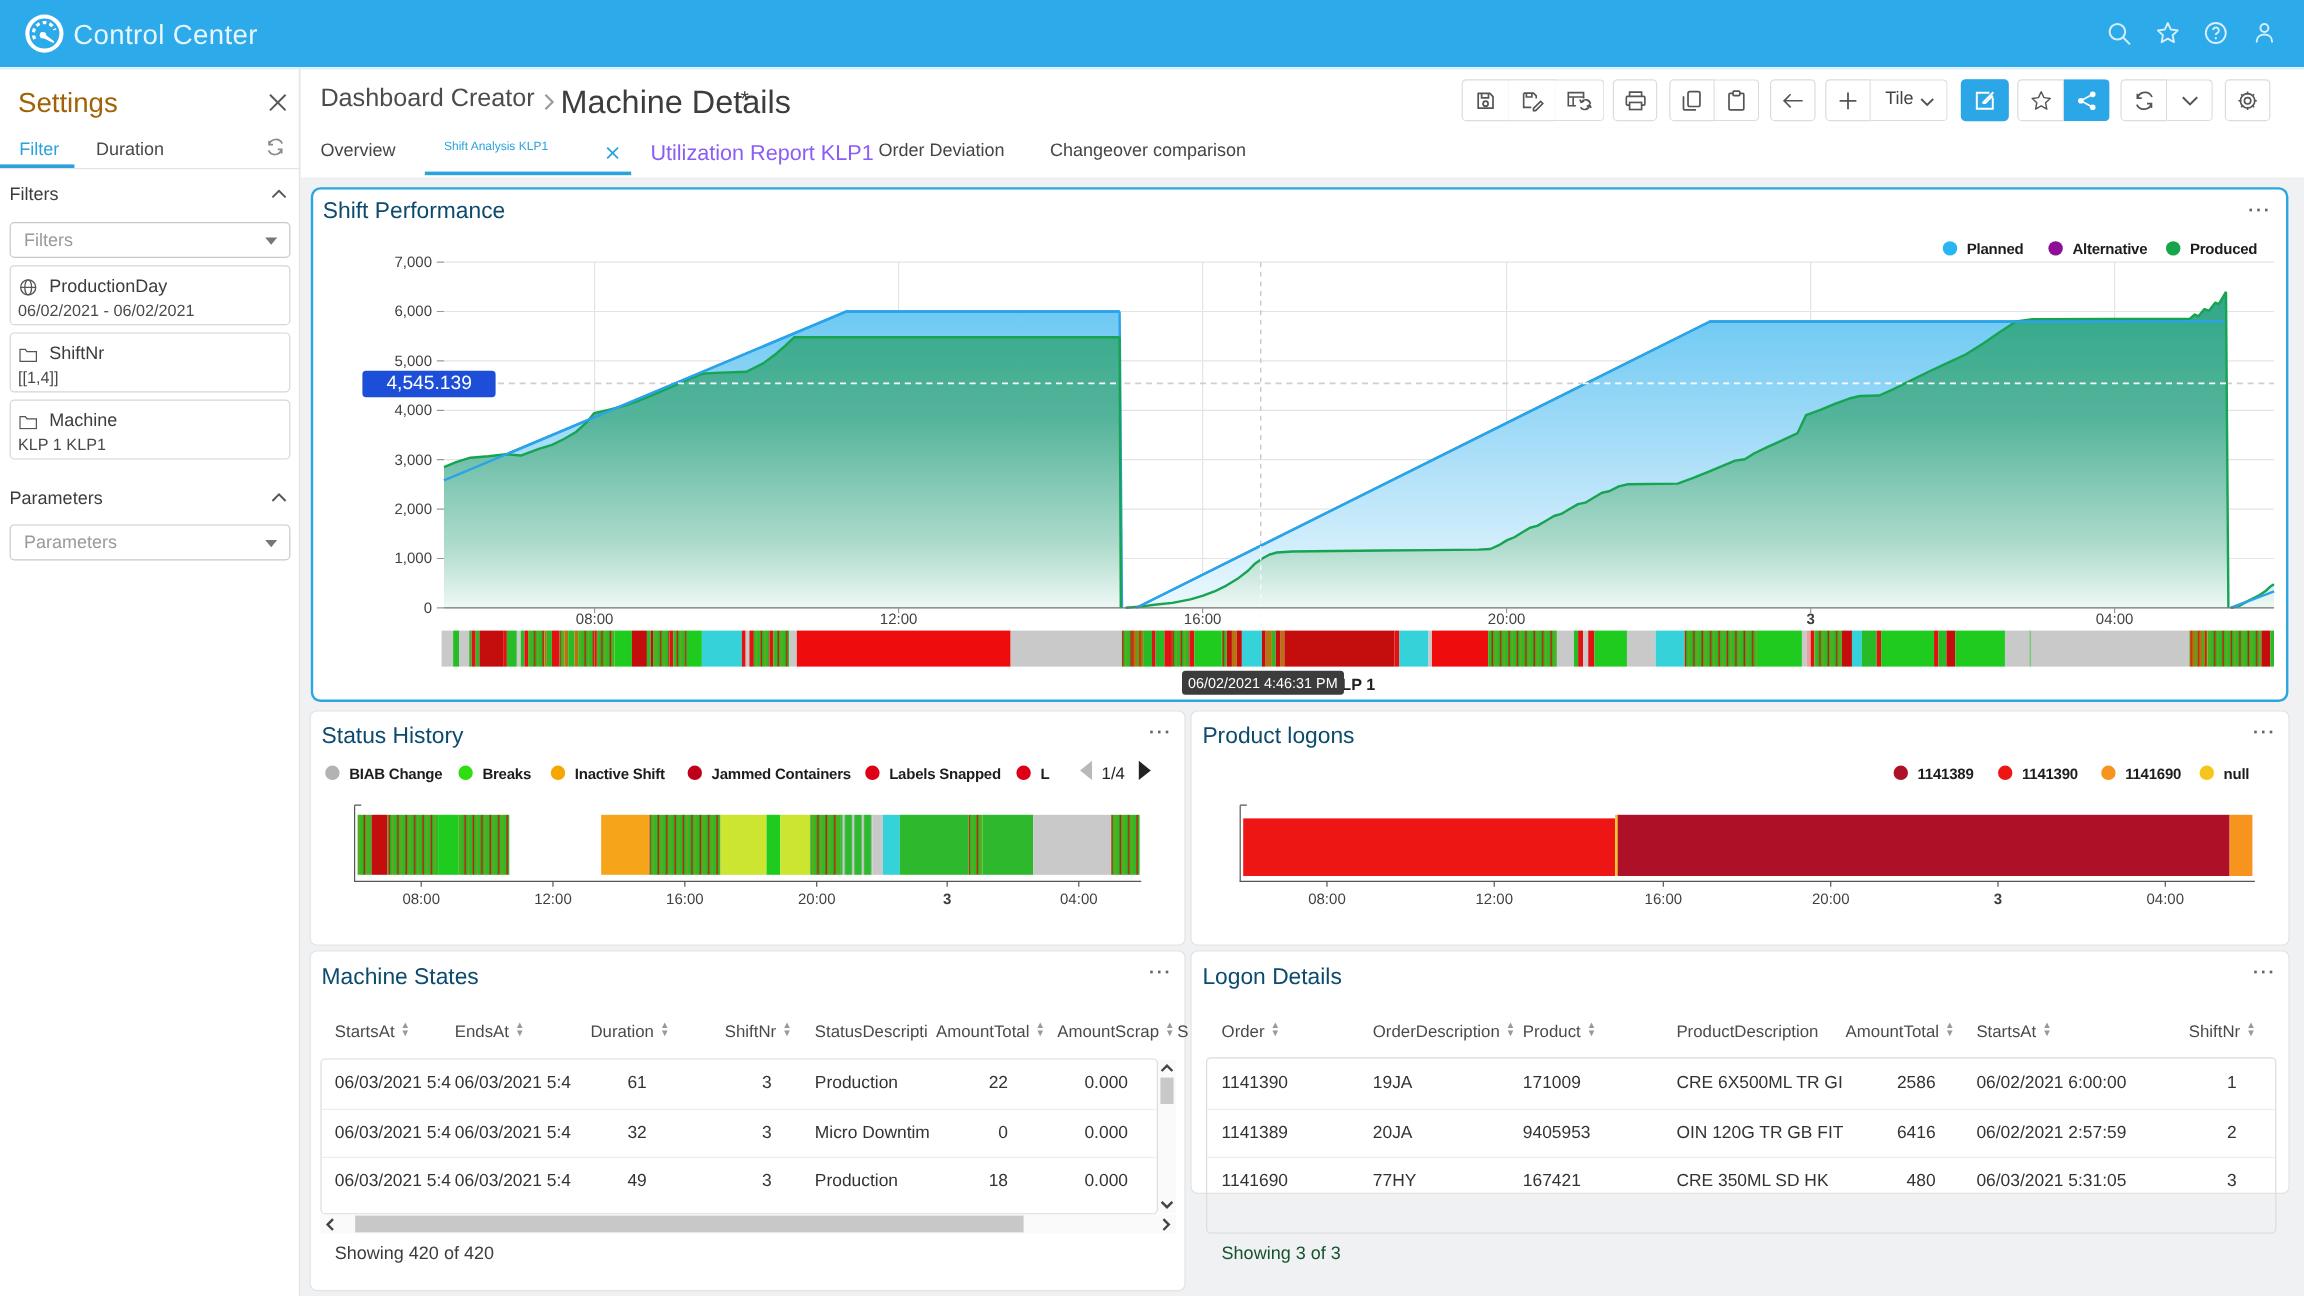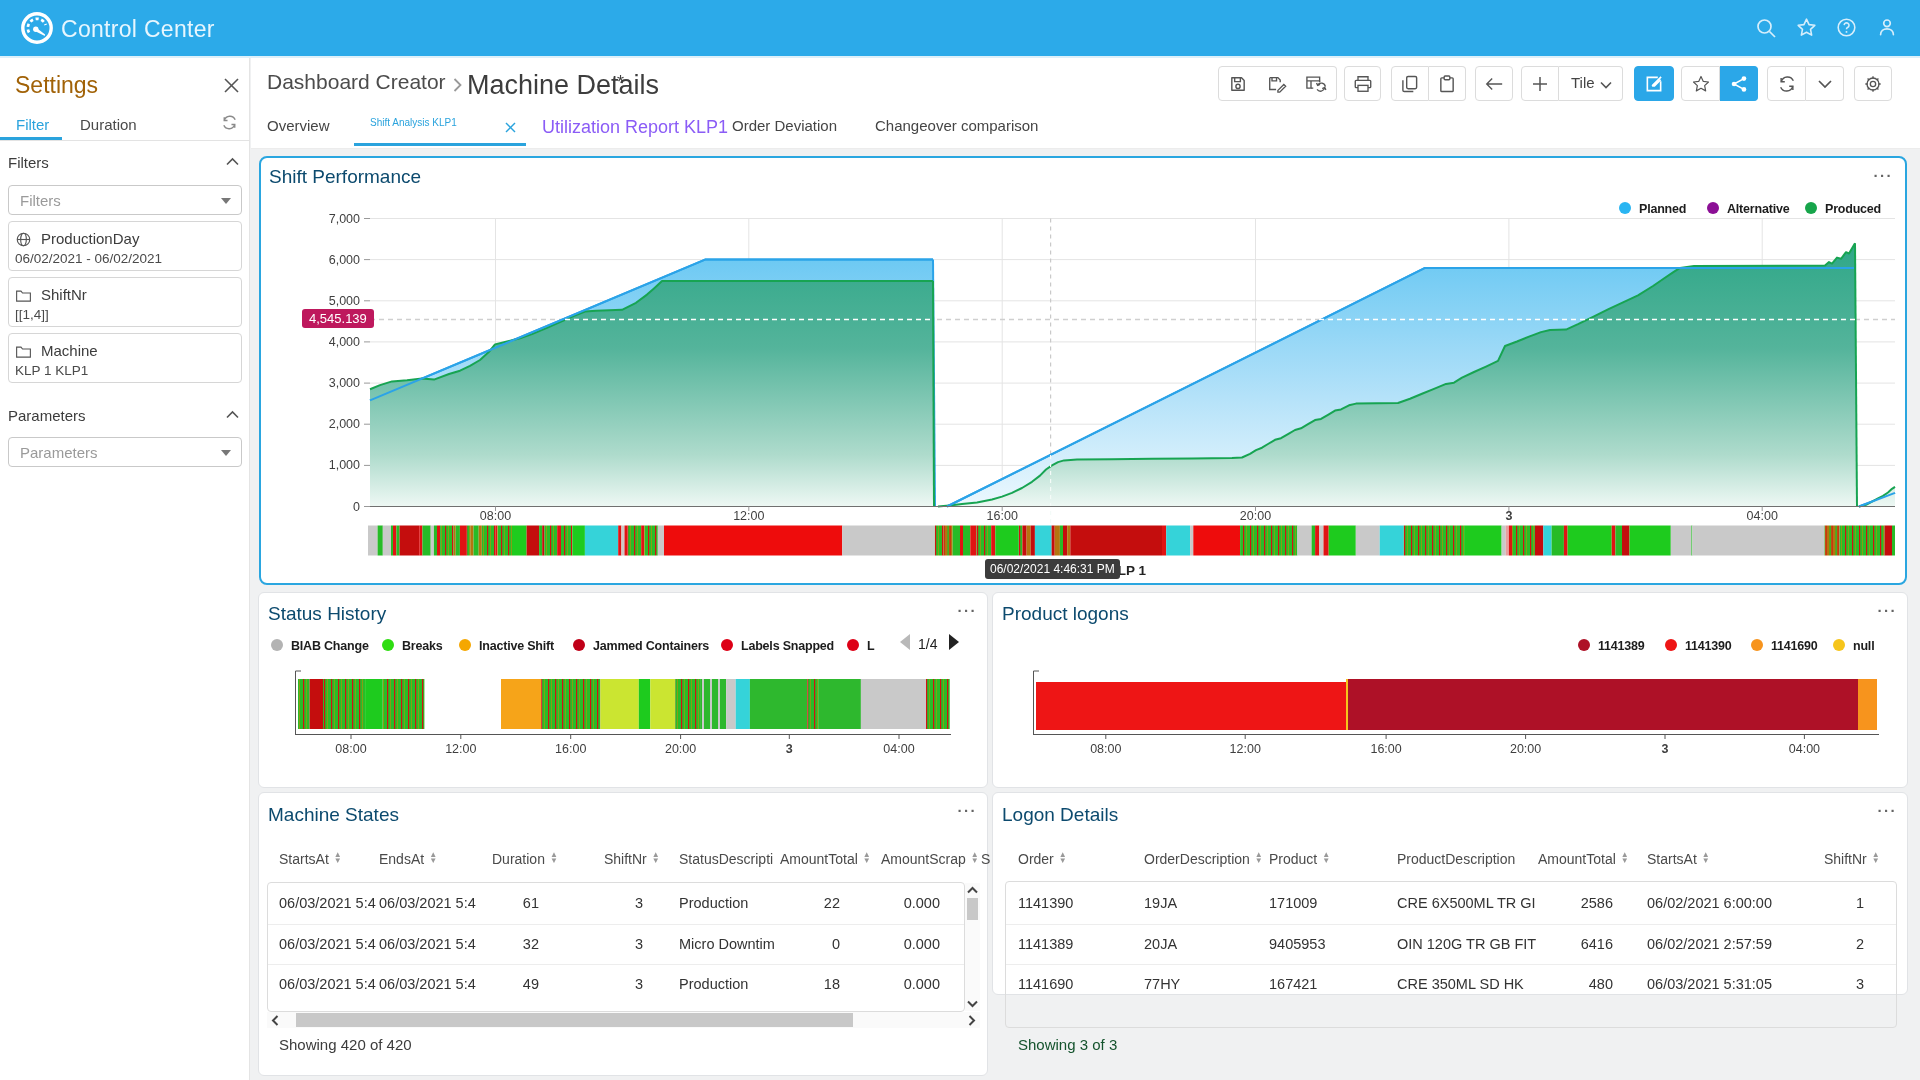--- a/index.html
+++ b/index.html
@@ -404,21 +404,21 @@
       <rect x="1368.5" y="367.5" width="41.3" height="30" fill="#1ecb1e"></rect>
       <rect x="1409.8" y="367.5" width="20.6" height="30" fill="#c9c9c9"></rect>
       <rect x="1430.4" y="367.5" width="0.9" height="30" fill="#27bb27"></rect>
       <rect x="1431.3" y="367.5" width="132.2" height="30" fill="#c9c9c9"></rect>
       <rect x="1563.5" y="367.5" width="15.0" height="30" fill="url(#os)"></rect>
       <rect x="1578.5" y="367.5" width="45.0" height="30" fill="url(#gs)"></rect>
       <rect x="1623.5" y="367.5" width="7.5" height="30" fill="#c40d0d"></rect>
       <rect x="1631.0" y="367.5" width="3.0" height="30" fill="#27bb27"></rect>
 <text x="866" y="417" text-anchor="middle" font-size="13.5" font-weight="bold" fill="#222">KLP 1</text>
 </svg>
-<div class="abs" style="left:41px;top:151px;background:#be185d;color:#fff;font-size:13px;border-radius:3px;padding:2px 7px">4,545.139</div>
+<div class="abs" style="left:41px;top:151px;background:#1d4ed8;color:#fff;font-size:16px;border-radius:3px;padding:2px 20px">4,545.139</div>
 <div class="abs" style="left:724px;top:401px;background:#3c3c3c;color:#fff;font-size:12px;border-radius:3px;padding:3px 5px">06/02/2021 4:46:31 PM</div>
 </div>
 <div class="panel" style="left:258px;top:592px;width:730px;height:196px">
 <div class="ptitle" style="left:9px;top:10px">Status History</div>
 <div class="dots" style="right:10px;top:9px">···</div>
 <div class="abs" style="left:12px;top:43px"><span class="ldot" style="background:#b3b3b3"></span><span class="legend-label">BIAB Change</span></div>
     <div class="abs" style="left:123px;top:43px"><span class="ldot" style="background:#2fdd12"></span><span class="legend-label">Breaks</span></div>
     <div class="abs" style="left:200px;top:43px"><span class="ldot" style="background:#f5a700"></span><span class="legend-label">Inactive Shift</span></div>
     <div class="abs" style="left:314px;top:43px"><span class="ldot" style="background:#c00018"></span><span class="legend-label">Jammed Containers</span></div>
     <div class="abs" style="left:462px;top:43px"><span class="ldot" style="background:#dd0016"></span><span class="legend-label">Labels Snapped</span></div>

